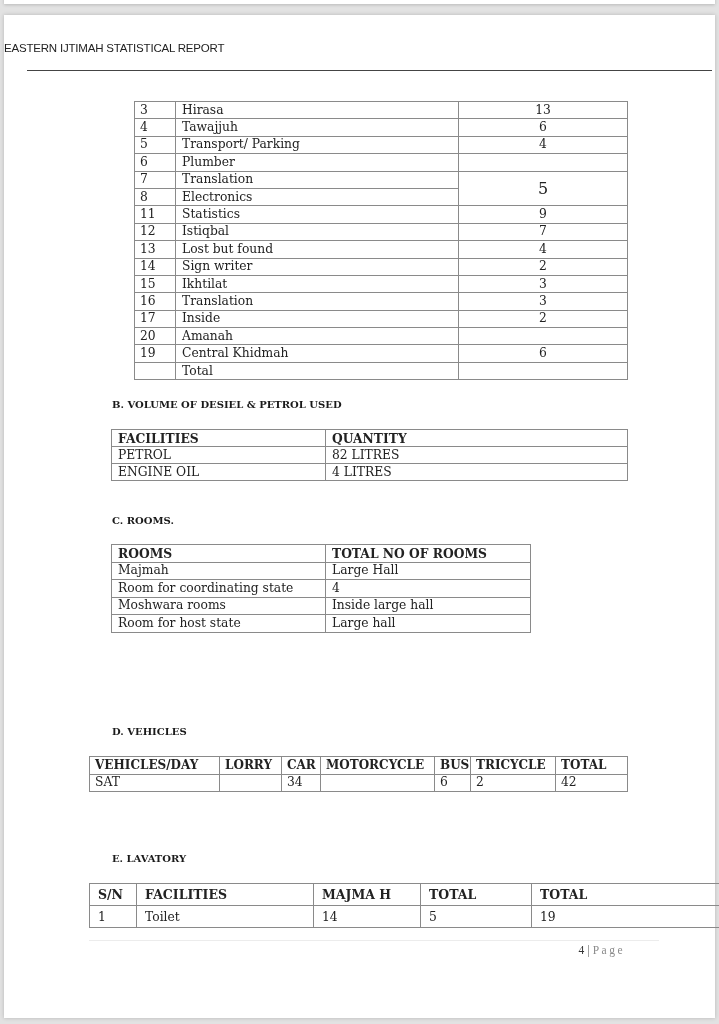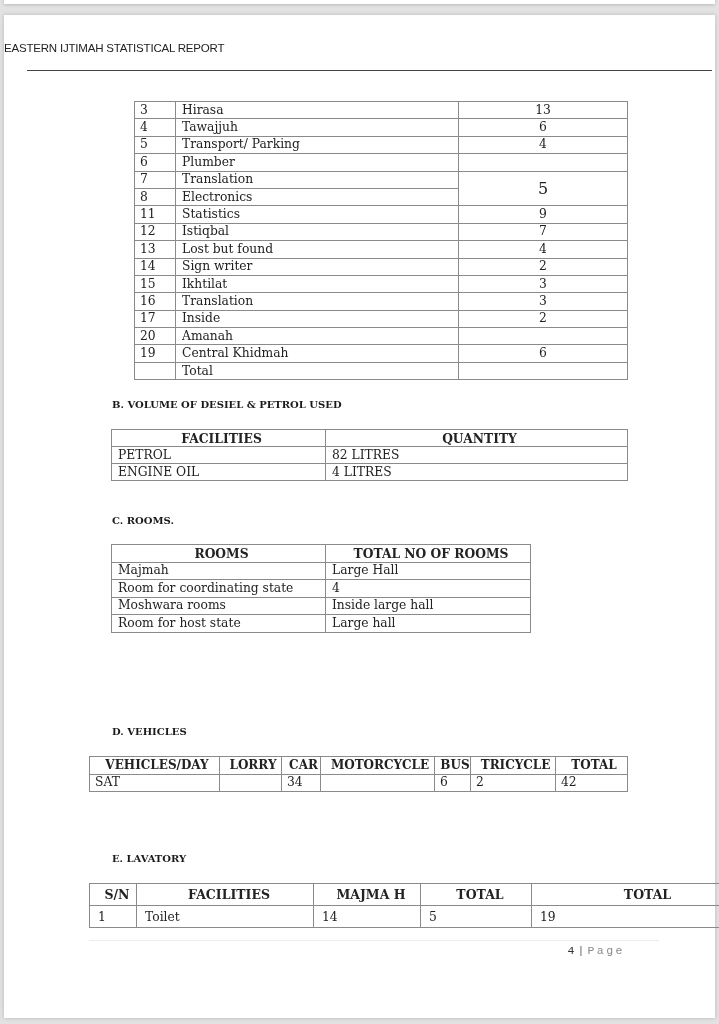--- a/index.html
+++ b/index.html
@@ -61,21 +61,21 @@
     }
     td, th {
       border: 1px solid #8a8a8a;
       padding: 0 0 0 6px;
       text-align: left;
       font-weight: normal;
       white-space: nowrap;
       line-height: 16px;
       vertical-align: middle;
     }
-    th { font-weight: bold; text-align: center; }
+    th { font-weight: bold; }
 
     
     .t-a { left: 130px; top: 86px; width: 494px; }
     .t-a td { height: 16.4px; line-height: 15px; padding-top: 0; padding-bottom: 0; }
     .t-a td.sn { width: 35px; padding-left: 5px; }
     .t-a td.dept { width: 276px; }
     .t-a td.qty { text-align: center; padding-left: 0; }
     .t-a td.qty.big { font-size: 16px; }
 
     .section-heading {
@@ -114,21 +114,21 @@
       position: absolute;
       left: 85px;
       width: 570px;
       top: 925px;
       border-top: 1px solid #ececec;
     }
     .page-number {
       position: absolute;
       right: 90px;
       top: 929px;
-      font-family: Liberation Mono, monospace;
+      font-family: Liberation Serif, serif;
       font-size: 11.5px;
       color: #333;
     }
     .page-number .sep { color: #666; margin: 0 3px; }
     .page-number .word { color: #8a8a8a; letter-spacing: 2.5px; }
   </style>
 </head>
 <body>
 
 <div class="prev-page"></div>

